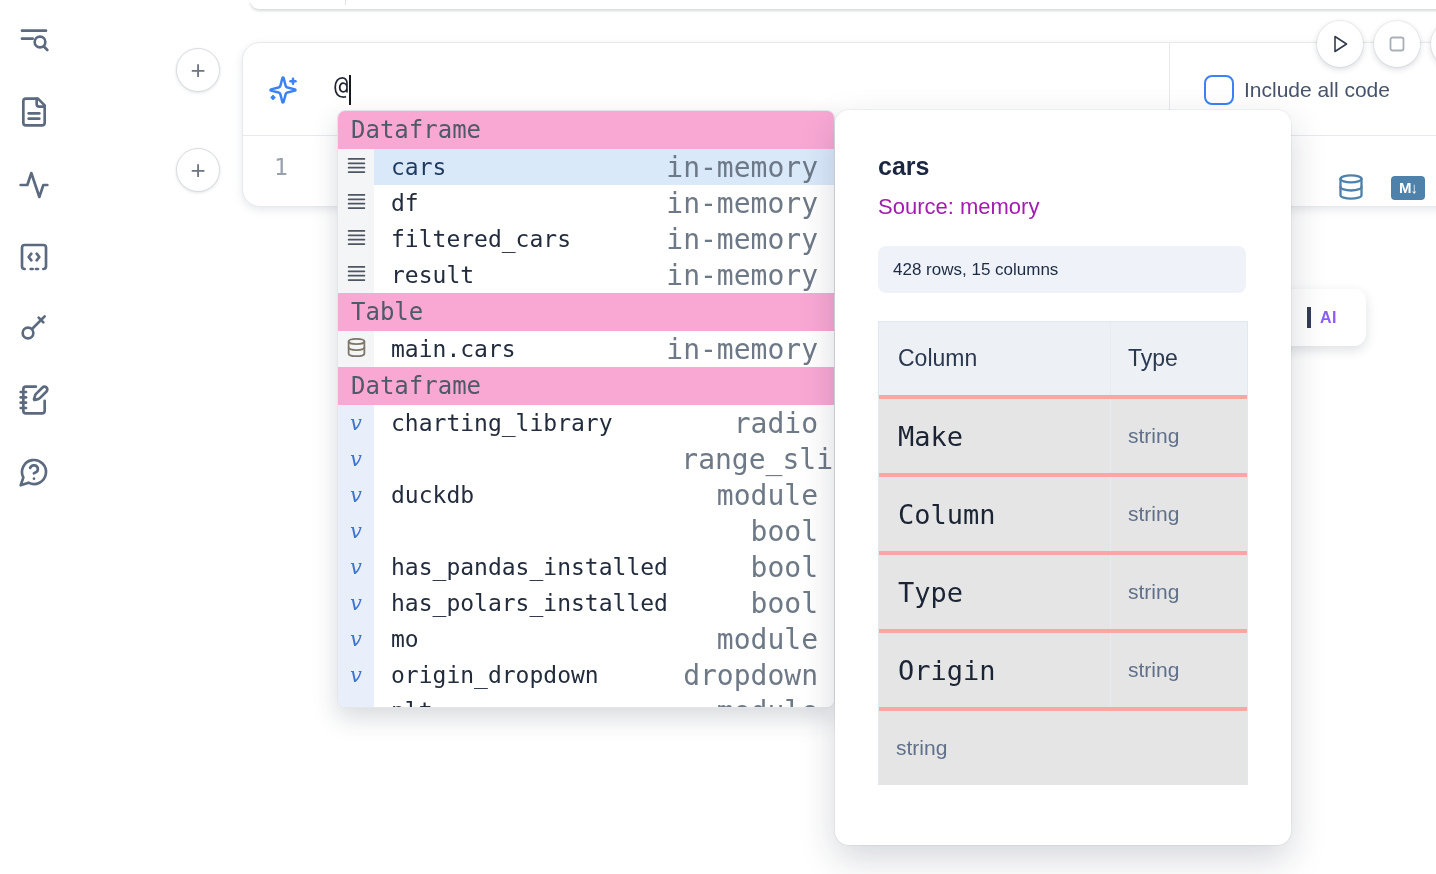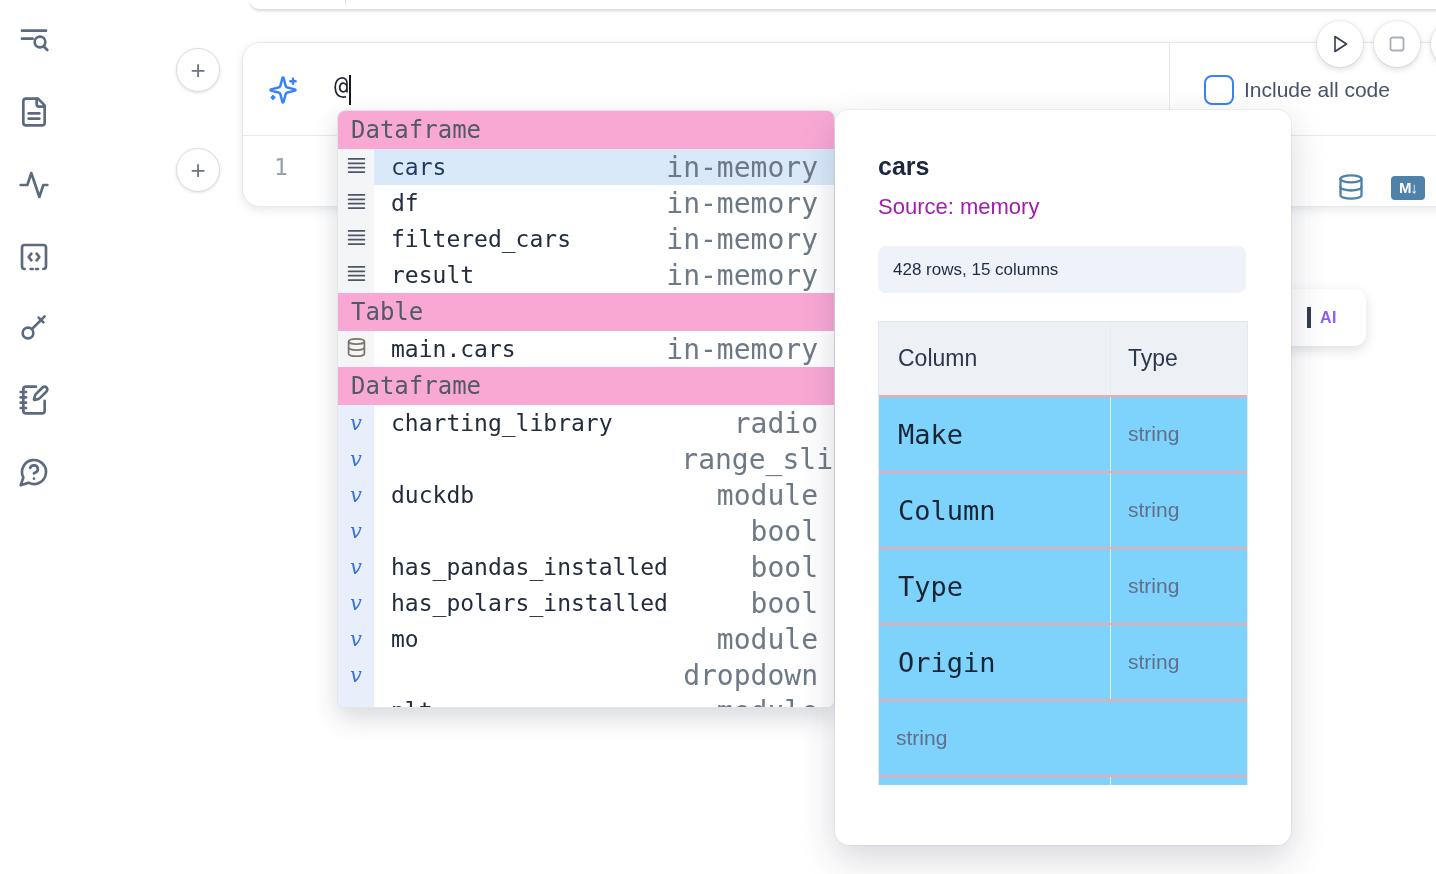--- a/index.html
+++ b/index.html
@@ -72,21 +72,21 @@
   
   .popup{position:absolute;left:835px;top:110px;width:456px;height:735px;background:#fff;border-radius:14px;
          box-shadow:0 0 0 1px rgba(20,30,50,.05),0 14px 36px rgba(25,35,60,.18);z-index:6;box-sizing:border-box;
          padding:42px 45px 0 43px;overflow:hidden;}
   .popup-title{font-size:25px;font-weight:bold;color:#1b2740;}
   .popup-source{margin-top:13px;font-size:22px;color:#a21caf;}
   .popup-badge{margin-top:26px;width:368px;height:47px;line-height:47px;border-radius:8px;background:#eff3f9;
                color:#1d2b43;font-size:17px;padding-left:15px;box-sizing:border-box;}
   .pt-clip{margin-top:28px;height:464px;overflow:hidden;width:438px;}
   .pt{width:368px;border:1px solid #e2e8ef;box-sizing:content-box;}
-  .pt-row{display:flex;height:74px;border-top:2px solid #fca5a5;background:#7dd3fc;}
+  .pt-row{display:flex;height:74px;border-top:4px solid #fca5a5;background:#e5e5e5;}
   .pt-row.hdr{height:73px;border-top:none;background:#edf1f6;}
   .pt-c1{width:232px;box-sizing:border-box;display:flex;align-items:center;padding-left:19px;border-right:1px solid #e6ebf1;}
   .pt-c2{flex:1;display:flex;align-items:center;padding-left:17px;}
   .pt-row.hdr .pt-c1,.pt-row.hdr .pt-c2{font-size:23px;color:#2a3850;}
   .pt-name{font-family:"DejaVu Sans Mono",monospace;font-size:27px;color:#1a2434;}
   .pt-type{font-size:21px;color:#61708a;}
 
   
   .ai-chip{position:absolute;left:1240px;top:289px;width:126px;height:57px;background:#fff;border-radius:12px;
            box-shadow:0 4px 12px rgba(30,40,60,.15);z-index:4;display:flex;align-items:center;justify-content:flex-end;
@@ -325,20 +325,21 @@
         <span class="ac-content">
           <span class="ac-name">mo</span>
           <span class="ac-type">module</span>
         </span>
       </div>
       <div class="ac-row kind-variable">
         <span class="ac-gutter">
           <span class="vvar">v</span>
         </span>
         <span class="ac-content">
+          <span class="ac-name">origin_dropdown</span>
           <span class="ac-type">dropdown</span>
         </span>
       </div>
       <div class="ac-row kind-variable">
         <span class="ac-gutter">
           <span class="vvar">v</span>
         </span>
         <span class="ac-content">
           <span class="ac-name">plt</span>
           <span class="ac-type">module</span>

